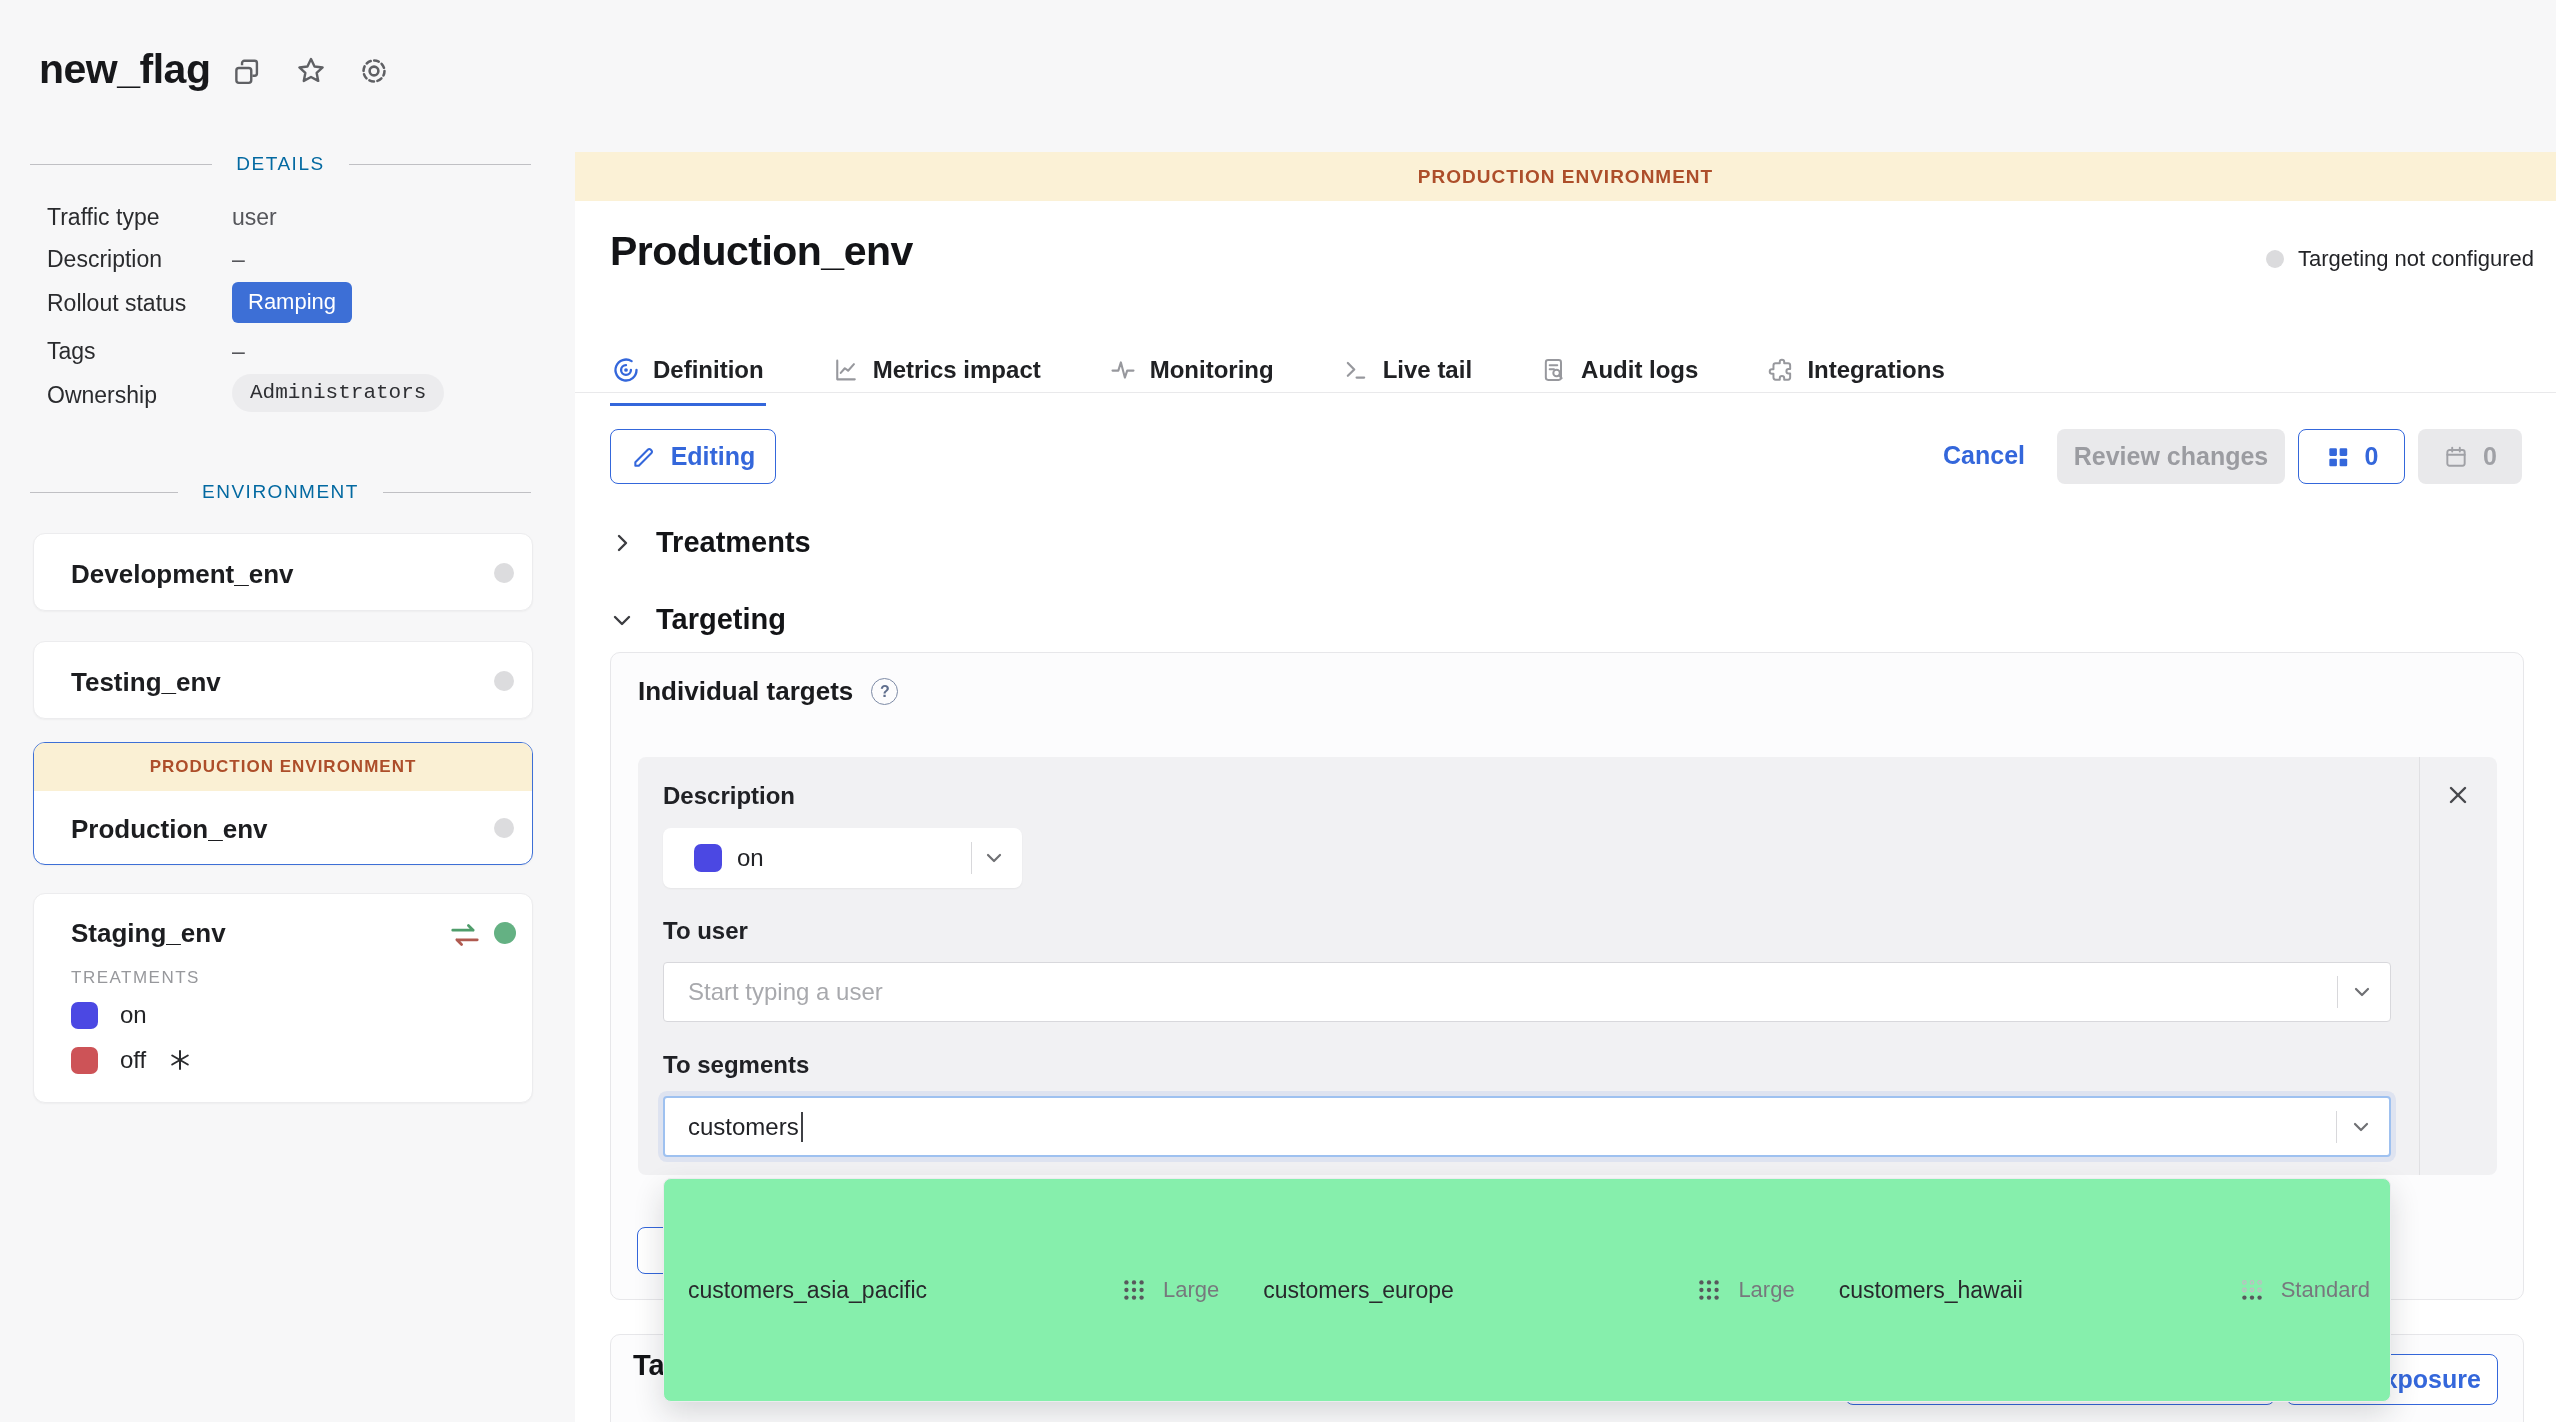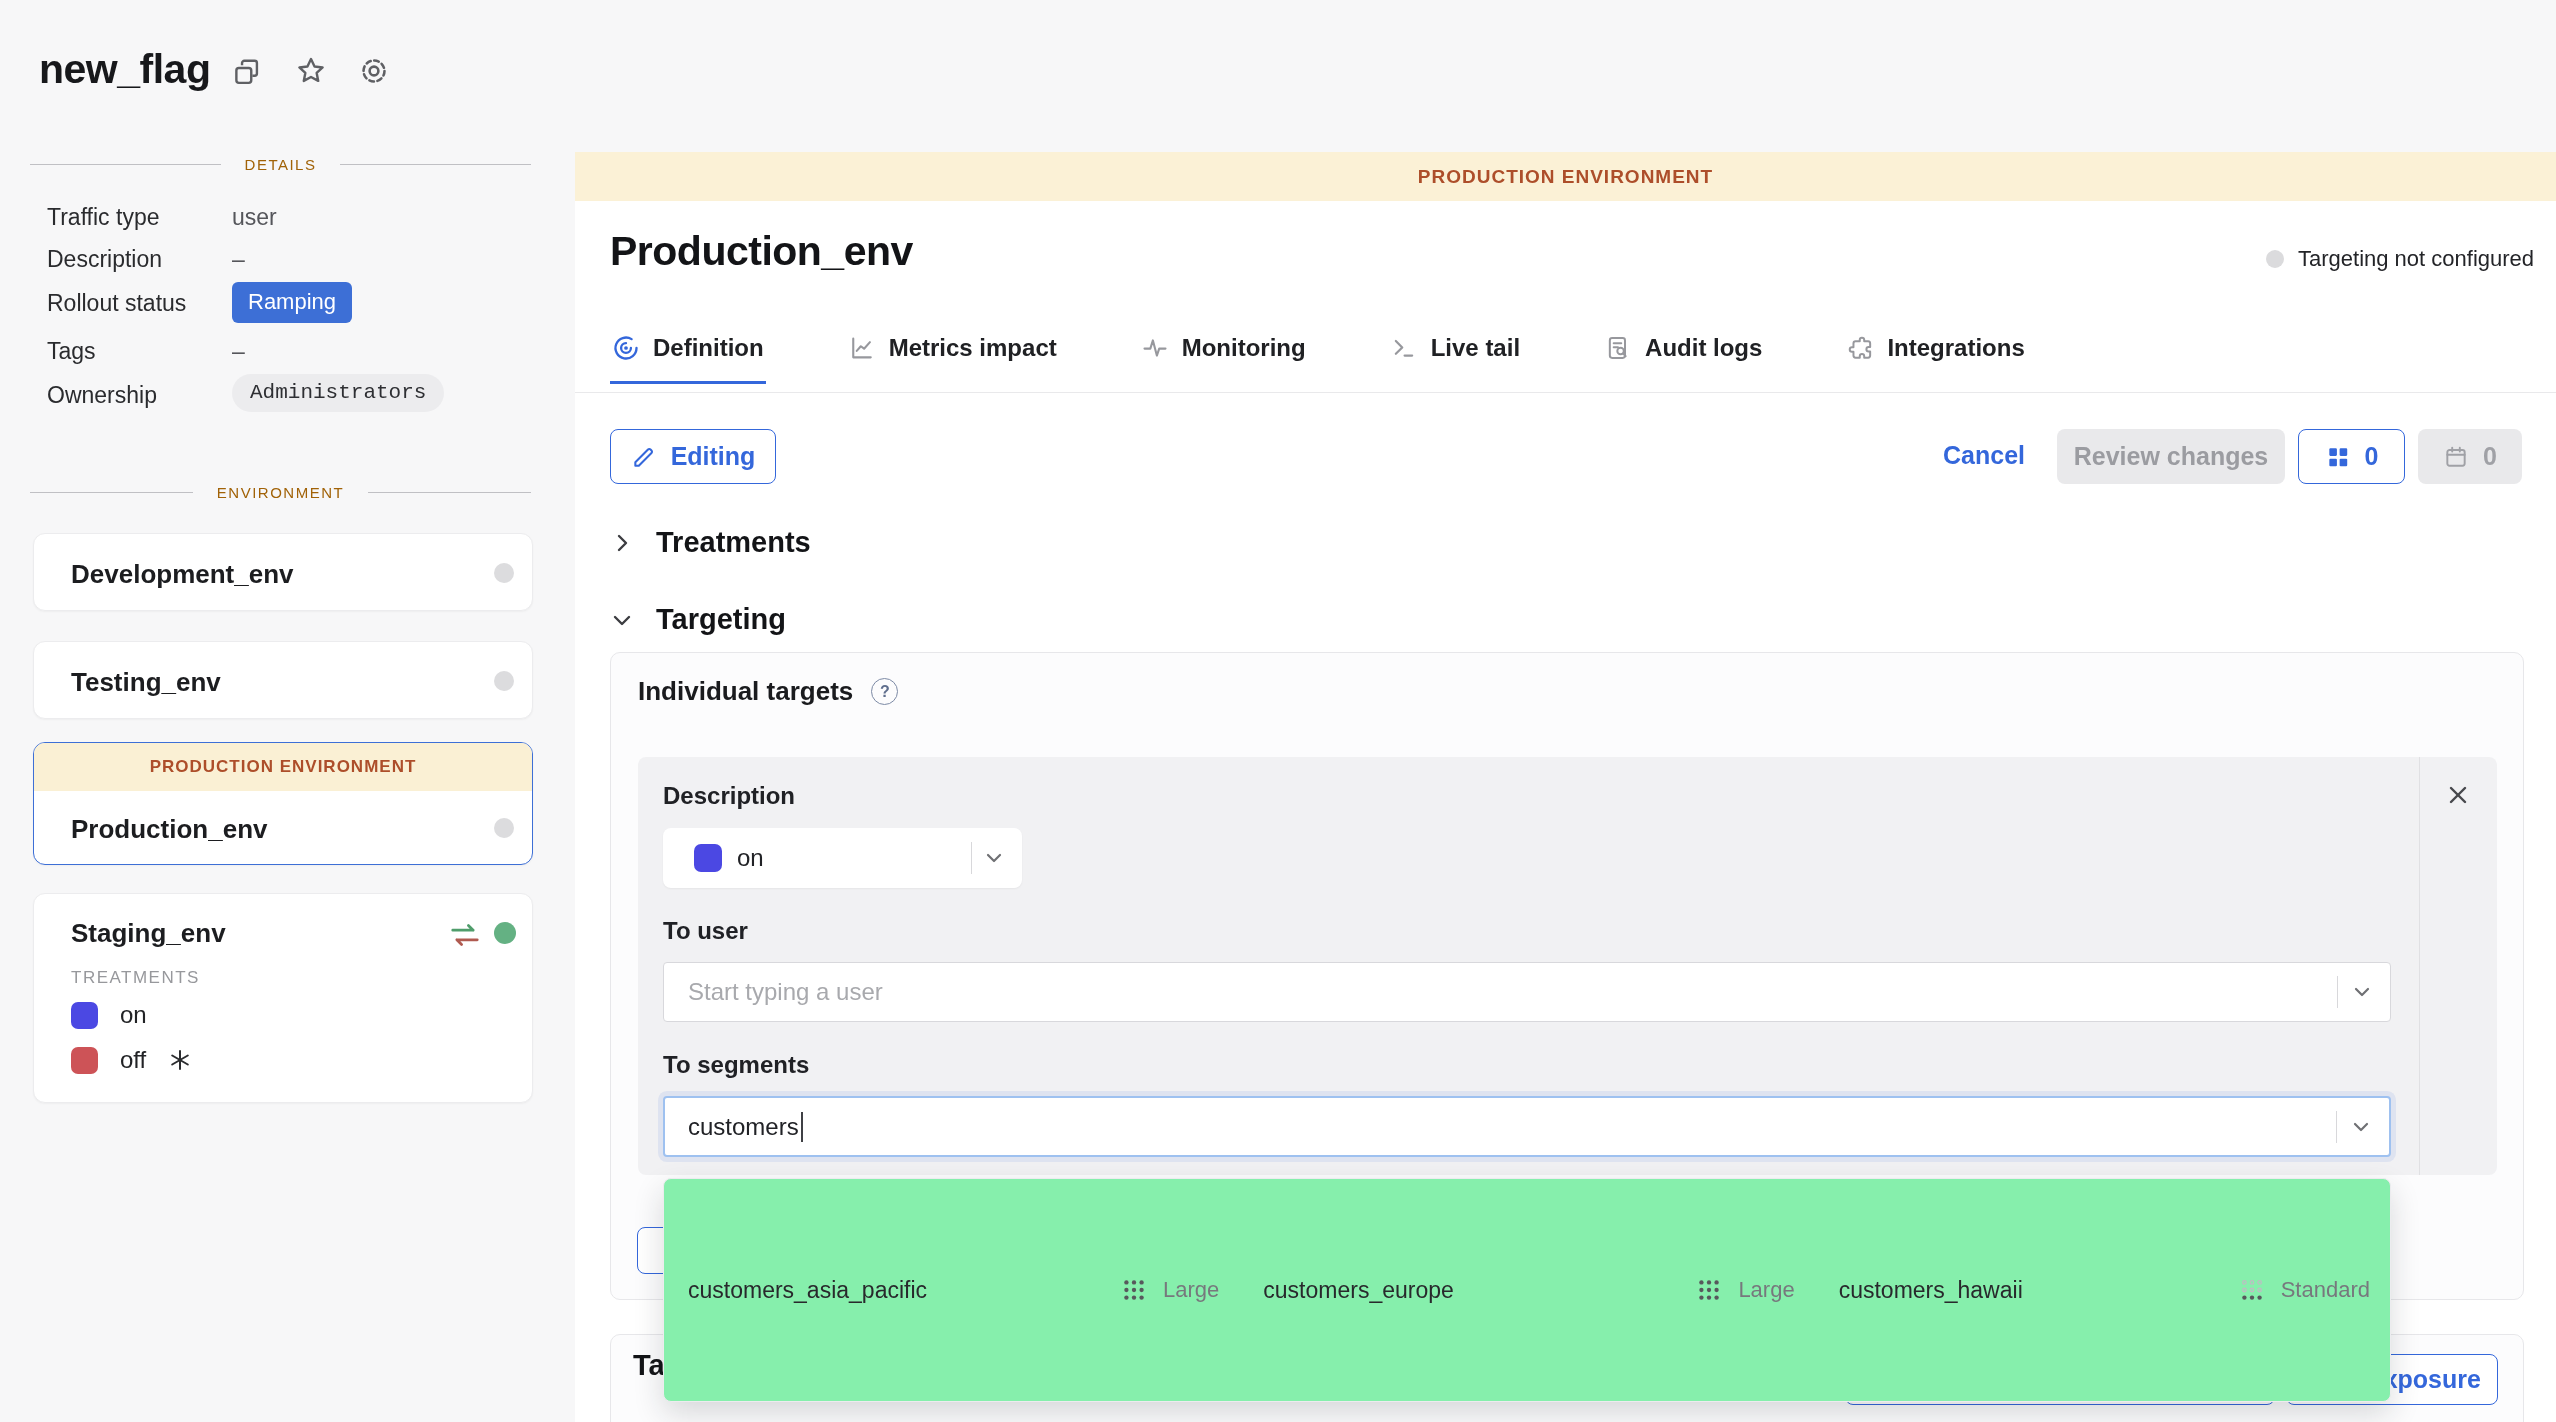--- a/index.html
+++ b/index.html
@@ -6,21 +6,21 @@
   html,body { width:2556px; height:1422px; overflow:hidden; }
   body { font-family:"Liberation Sans", sans-serif; background:#f7f7f8; color:#1b1c1f; }
   #app { position:relative; width:2556px; height:1422px; }
   .abs { position:absolute; }
 
   
   .flag-title { left:39px; top:46px; font-size:41px; font-weight:700; letter-spacing:-0.5px; color:#17181b; }
   .title-icon { width:34px; height:34px; color:#5f6064; cursor:pointer; }
   .divider { left:30px; width:501px; height:24px; display:flex; align-items:center; gap:24px; }
   .divider .line { flex:1; height:1px; background:#c0c0c4; }
-  .divider .div-label { font-size:15px; letter-spacing:1.5px; color:#a16207; }
+  .divider .div-label { font-size:19px; letter-spacing:1.5px; color:#0369a1; }
 
   .d-label { font-size:23px; color:#2a2b2e; }
   .d-value { font-size:23px; color:#55565b; }
   .badge { background:#3d6fd6; color:#fff; font-size:22px; padding:7px 16px 8px; border-radius:6px; display:inline-block; }
   .chip { background:#ececee; color:#2e2f33; font-size:21px; padding:7px 18px 8px; border-radius:20px; display:inline-block; }
 
   .env-card { left:33px; width:500px; background:#ffffff; border:1px solid #ececee; border-radius:12px;
               box-shadow:0 1px 2px rgba(20,20,25,0.04); cursor:pointer; }
   .env-name { font-size:26px; font-weight:700; color:#1c1d20; }
   .env-dot { width:20px; height:20px; border-radius:50%; background:#dcdcde; }
@@ -34,21 +34,21 @@
   
   .main-bg { left:575px; top:201px; width:1981px; height:1221px; background:#ffffff; }
   .env-banner { left:575px; top:152px; width:1981px; height:49px; background:#fbf1d6; display:flex; align-items:center;
                 justify-content:center; font-size:19px; font-weight:700; letter-spacing:1px; color:#ad4e2a; }
   .page-h1 { left:610px; top:228px; font-size:41px; font-weight:700; color:#131417; letter-spacing:-0.5px; }
   .status-wrap { top:246px; left:2266px; display:flex; align-items:center; gap:14px; }
   .status-dot { width:18px; height:18px; border-radius:50%; background:#dbdbdd; }
   .status-text { font-size:22px; color:#232428; }
 
   .tab-hairline { left:575px; top:392px; width:1981px; height:1px; background:#e9e9eb; }
-  .tabs { left:610px; top:326px; height:58px; display:flex; gap:80px; }
+  .tabs { left:610px; top:348px; height:58px; display:flex; gap:64px; }
   .tab { display:flex; align-items:center; gap:13px; padding:0 2px 12px 2px; border-bottom:3px solid transparent;
          font-size:24px; font-weight:600; color:#202124; cursor:pointer; }
   .tab.active { border-bottom-color:#3467db; }
   .tab .t-icon { width:28px; height:28px; color:#97989d; }
   .tab.active .t-icon { color:#3467db; }
 
   .btn { display:flex; align-items:center; justify-content:center; gap:14px; border-radius:8px; cursor:pointer;
          font-size:25px; font-weight:600; }
   .btn-outline { border:1.5px solid #3467db; color:#3467db; background:#fff; }
   .btn-disabled { background:#e9e9eb; color:#9b9ca1;text-align:center; }

